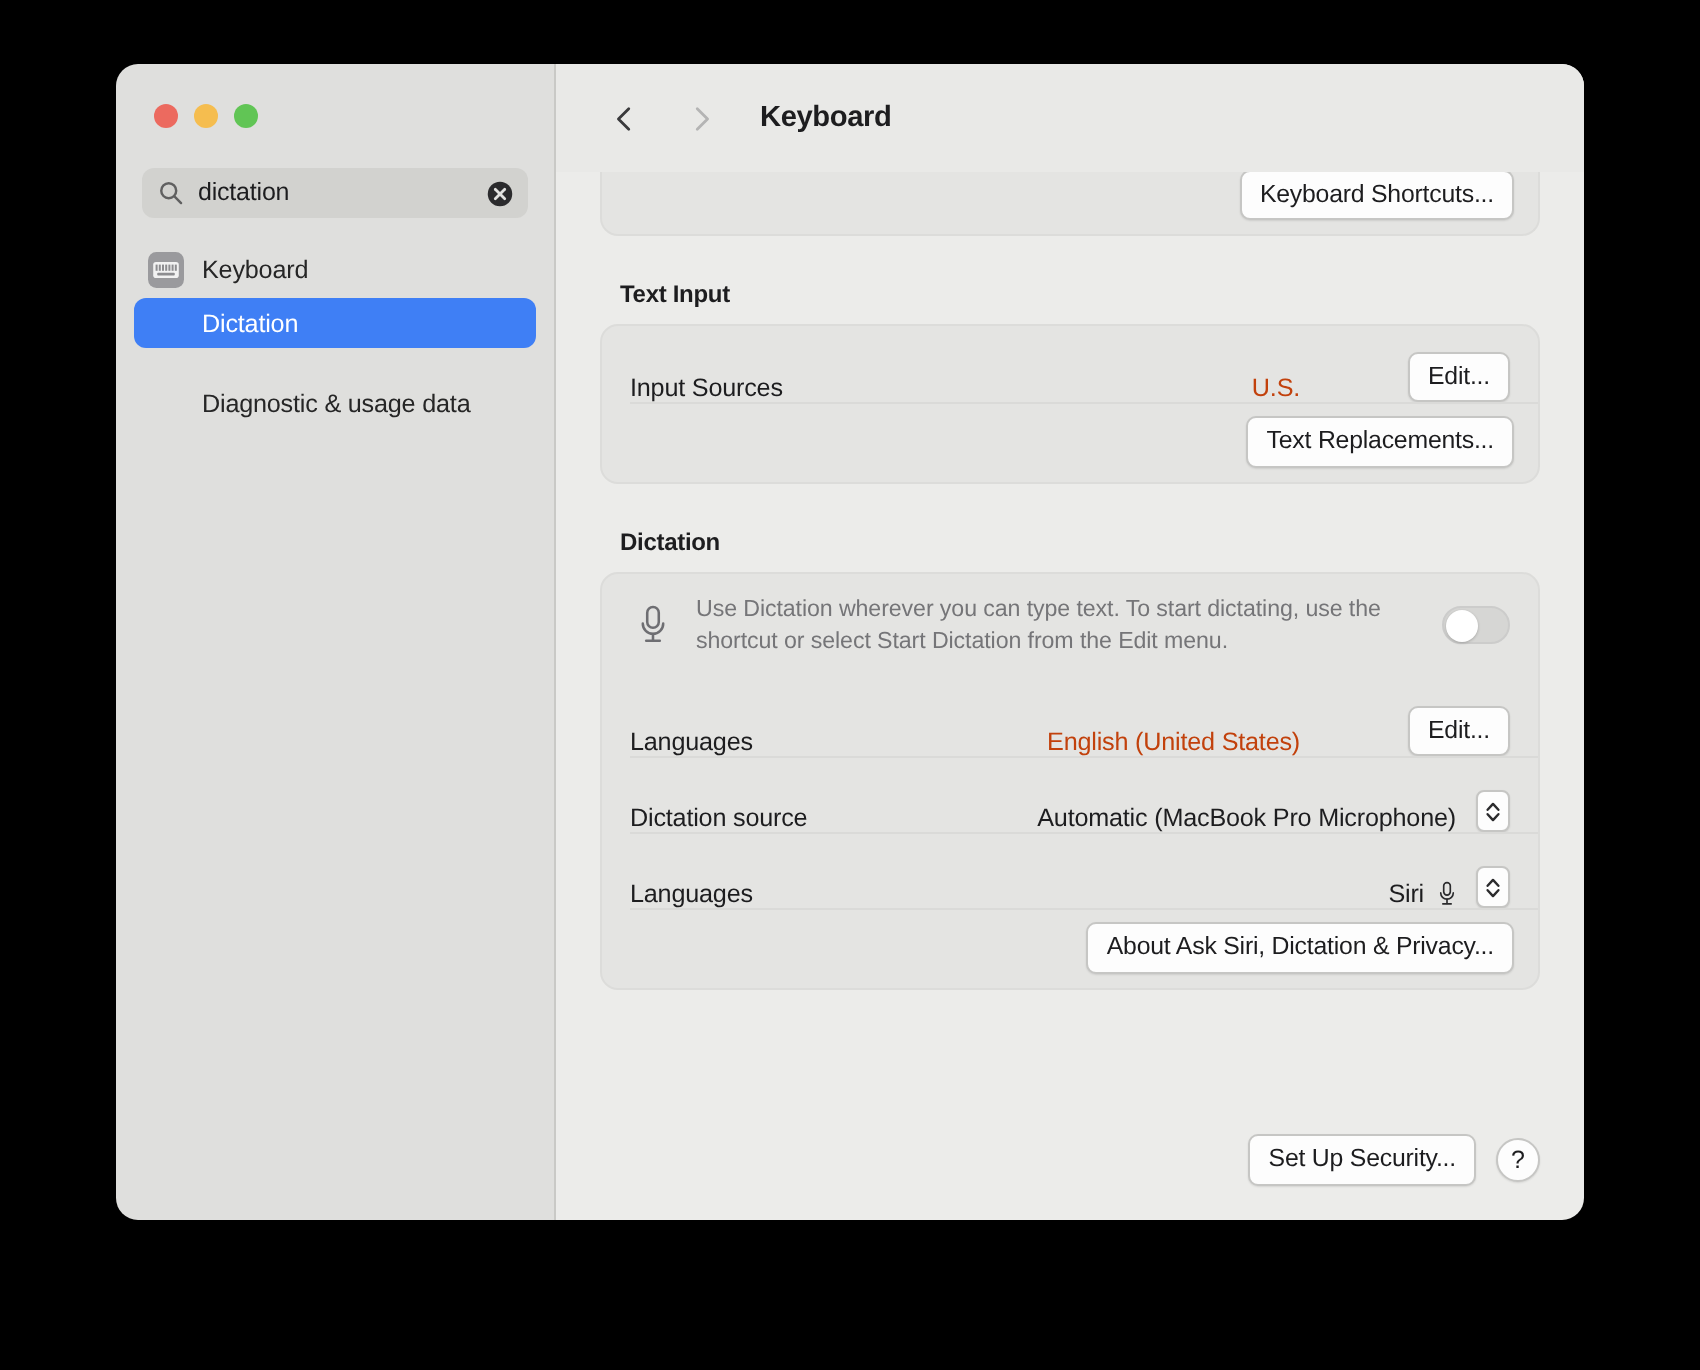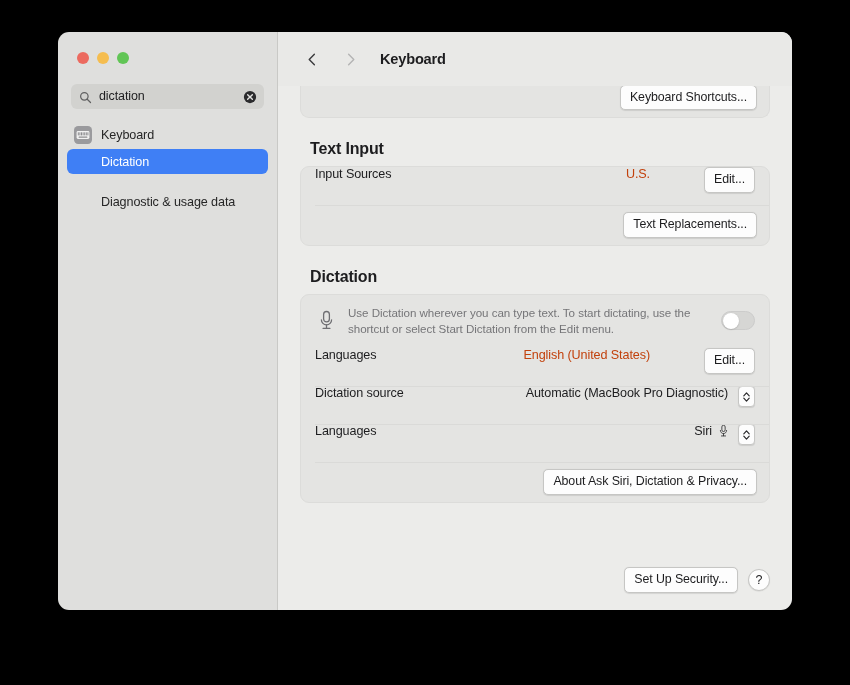--- a/index.html
+++ b/index.html
@@ -131,21 +131,21 @@
     border-radius: 9px;
   }
   .card.clipped-top {
     border-top: none;
     border-top-left-radius: 0;
     border-top-right-radius: 0;
     margin-top: -8px;
   }
   .row {
     display: flex;
-    align-items: flex-start;
+    align-items: flex-end;
     padding: 0 14px;
     min-height: 38px;
     position: relative;
   }
   .row + .row::before {
     content: "";
     position: absolute;
     left: 14px; right: 0; top: 0;
     height: 1px;
     background: #dadad8;
@@ -160,21 +160,21 @@
   .row-value {
     font-size: 12.6px;
     color: #c2410c;
     letter-spacing: -0.1px;
     margin-right: 10px;
     white-space: nowrap;
   }
   .row-value.dark { color: #1d1d1f; }
 
   .section-title {
-    font-size: 16px;
+    font-size: 12px;
     font-weight: bold;
     color: #1d1d1f;
     letter-spacing: -0.15px;
     margin: 22px 0 8px 10px;
   }
 
   
   .btn {
     background: #fdfdfd;
     border: 0.5px solid #c6c6c4;
@@ -390,21 +390,21 @@
         <div class="row">
           <span class="row-label">Languages</span>
           <span class="spacer"></span>
           <span class="row-value">English (United States)</span>
           <button class="btn">Edit...</button>
         </div>
 
         <div class="row">
           <span class="row-label">Dictation source</span>
           <span class="spacer"></span>
-          <span class="row-value dark">Automatic (MacBook Pro Diagnostic)</span>
+          <span class="row-value dark">Automatic (MacBook Pro Microphone)</span>
           <span class="stepper">
             <svg viewBox="0 0 12 16" width="9" height="12">
               <polyline points="2.4,6.5 6,2.6 9.6,6.5" fill="none" stroke="#2b2b2d" stroke-width="1.6" stroke-linecap="round" stroke-linejoin="round"></polyline>
               <polyline points="2.4,9.5 6,13.4 9.6,9.5" fill="none" stroke="#2b2b2d" stroke-width="1.6" stroke-linecap="round" stroke-linejoin="round"></polyline>
             </svg>
           </span>
         </div>
 
         <div class="row">
           <span class="row-label">Languages</span>

